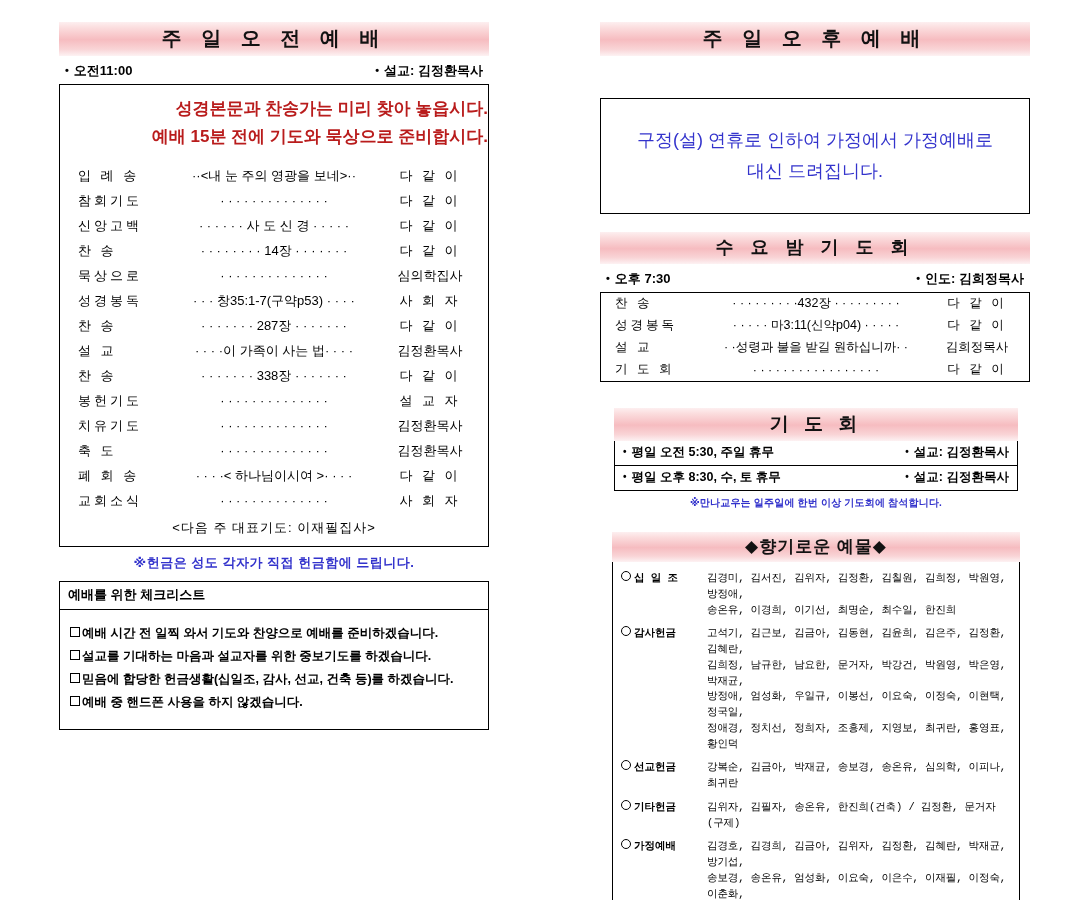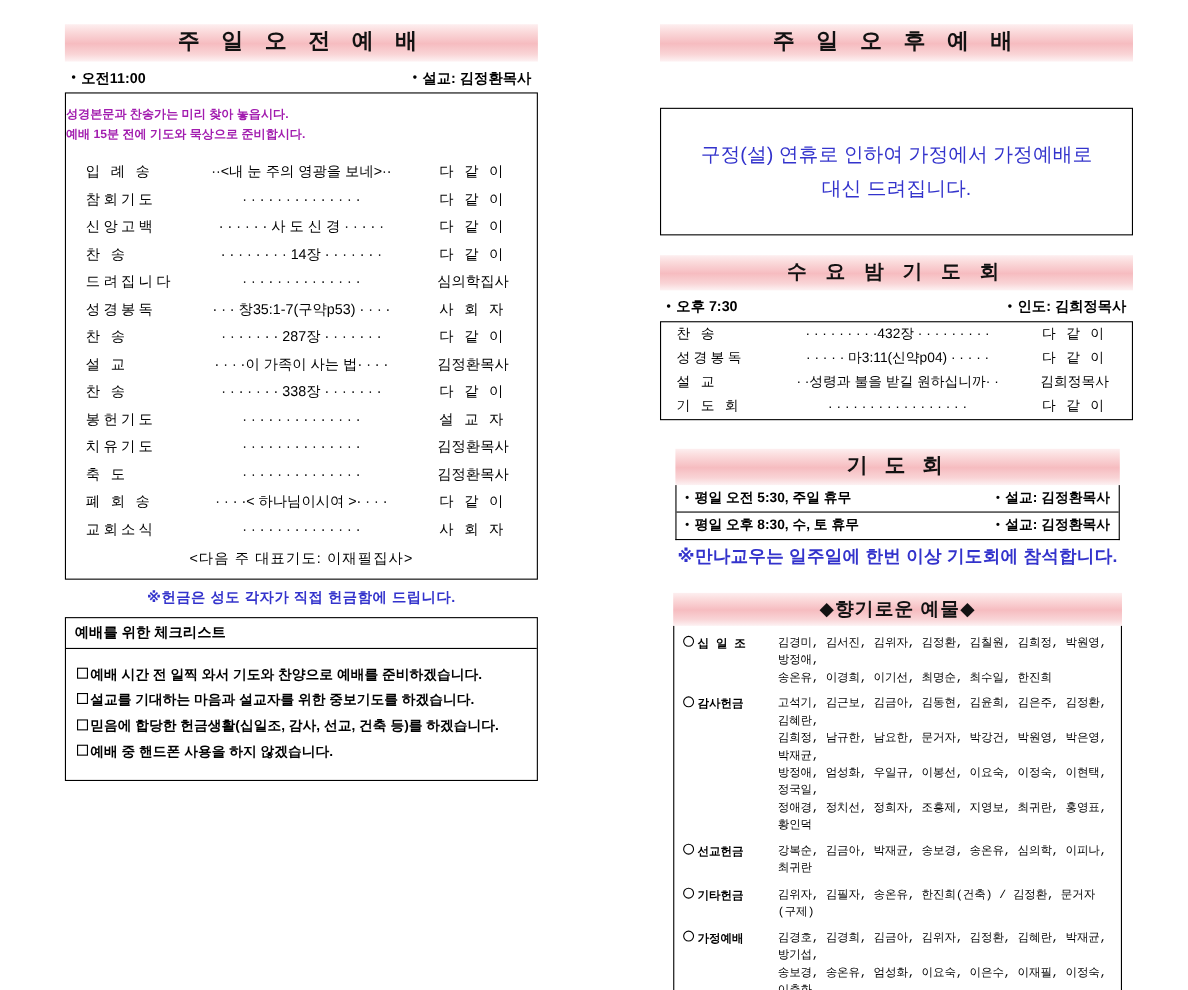--- a/index.html
+++ b/index.html
@@ -79,24 +79,24 @@
     vertical-align: 1px;
   }
 
   
   .box {
     border: 1.5px solid #000;
     box-sizing: border-box;
   }
 
   .notice-blue {
-    color: #a21caf;
-    font-weight: bold;
-    text-align: left;
-    font-size: 11px;
+    color: #b91c1c;
+    font-weight: bold;
+    text-align: right;
+    font-size: 17px;
     line-height: 1.65;
   }
   .notice-pad {
     padding: 10px 0 12px 0;
   }
 
   
   .order {
     width: 100%;
     border-collapse: collapse;
@@ -215,21 +215,21 @@
   .pray-row .bullet::before {
     content: "\2022";
     margin-right: 5px;
     font-size: 10px;
     vertical-align: 1px;
   }
   .pray-note {
     color: #3333cc;
     font-weight: bold;
     text-align: center;
-    font-size: 16px;
+    font-size: 10px;
     margin-top: 5px;
     letter-spacing: 0.2px;
   }
 
   
   .off-wrap {
     margin-top: 22px;
     margin-left: 12px;
     width: 408px;
   }
@@ -306,21 +306,21 @@
               <td class="oname sp-name">신앙고백</td>
               <td class="odetail">· · · · · · 사 도 신 경 · · · · ·</td>
               <td class="oleader sp-leader">다 같 이</td>
             </tr>
             <tr>
               <td class="oname sp-name">찬     송</td>
               <td class="odetail">· · · · · · · · 14장 · · · · · · ·</td>
               <td class="oleader sp-leader">다 같 이</td>
             </tr>
             <tr>
-              <td class="oname sp-name">드려집니다</td>
+              <td class="oname sp-name">묵상으로</td>
               <td class="odetail">· · · · · · · · · · · · · ·</td>
               <td class="oleader sp-none">심의학집사</td>
             </tr>
             <tr>
               <td class="oname sp-name">성경봉독</td>
               <td class="odetail">· · · 창35:1-7(구약p53) · · · ·</td>
               <td class="oleader sp-leader">사 회 자</td>
             </tr>
             <tr>
               <td class="oname sp-name">찬     송</td>

